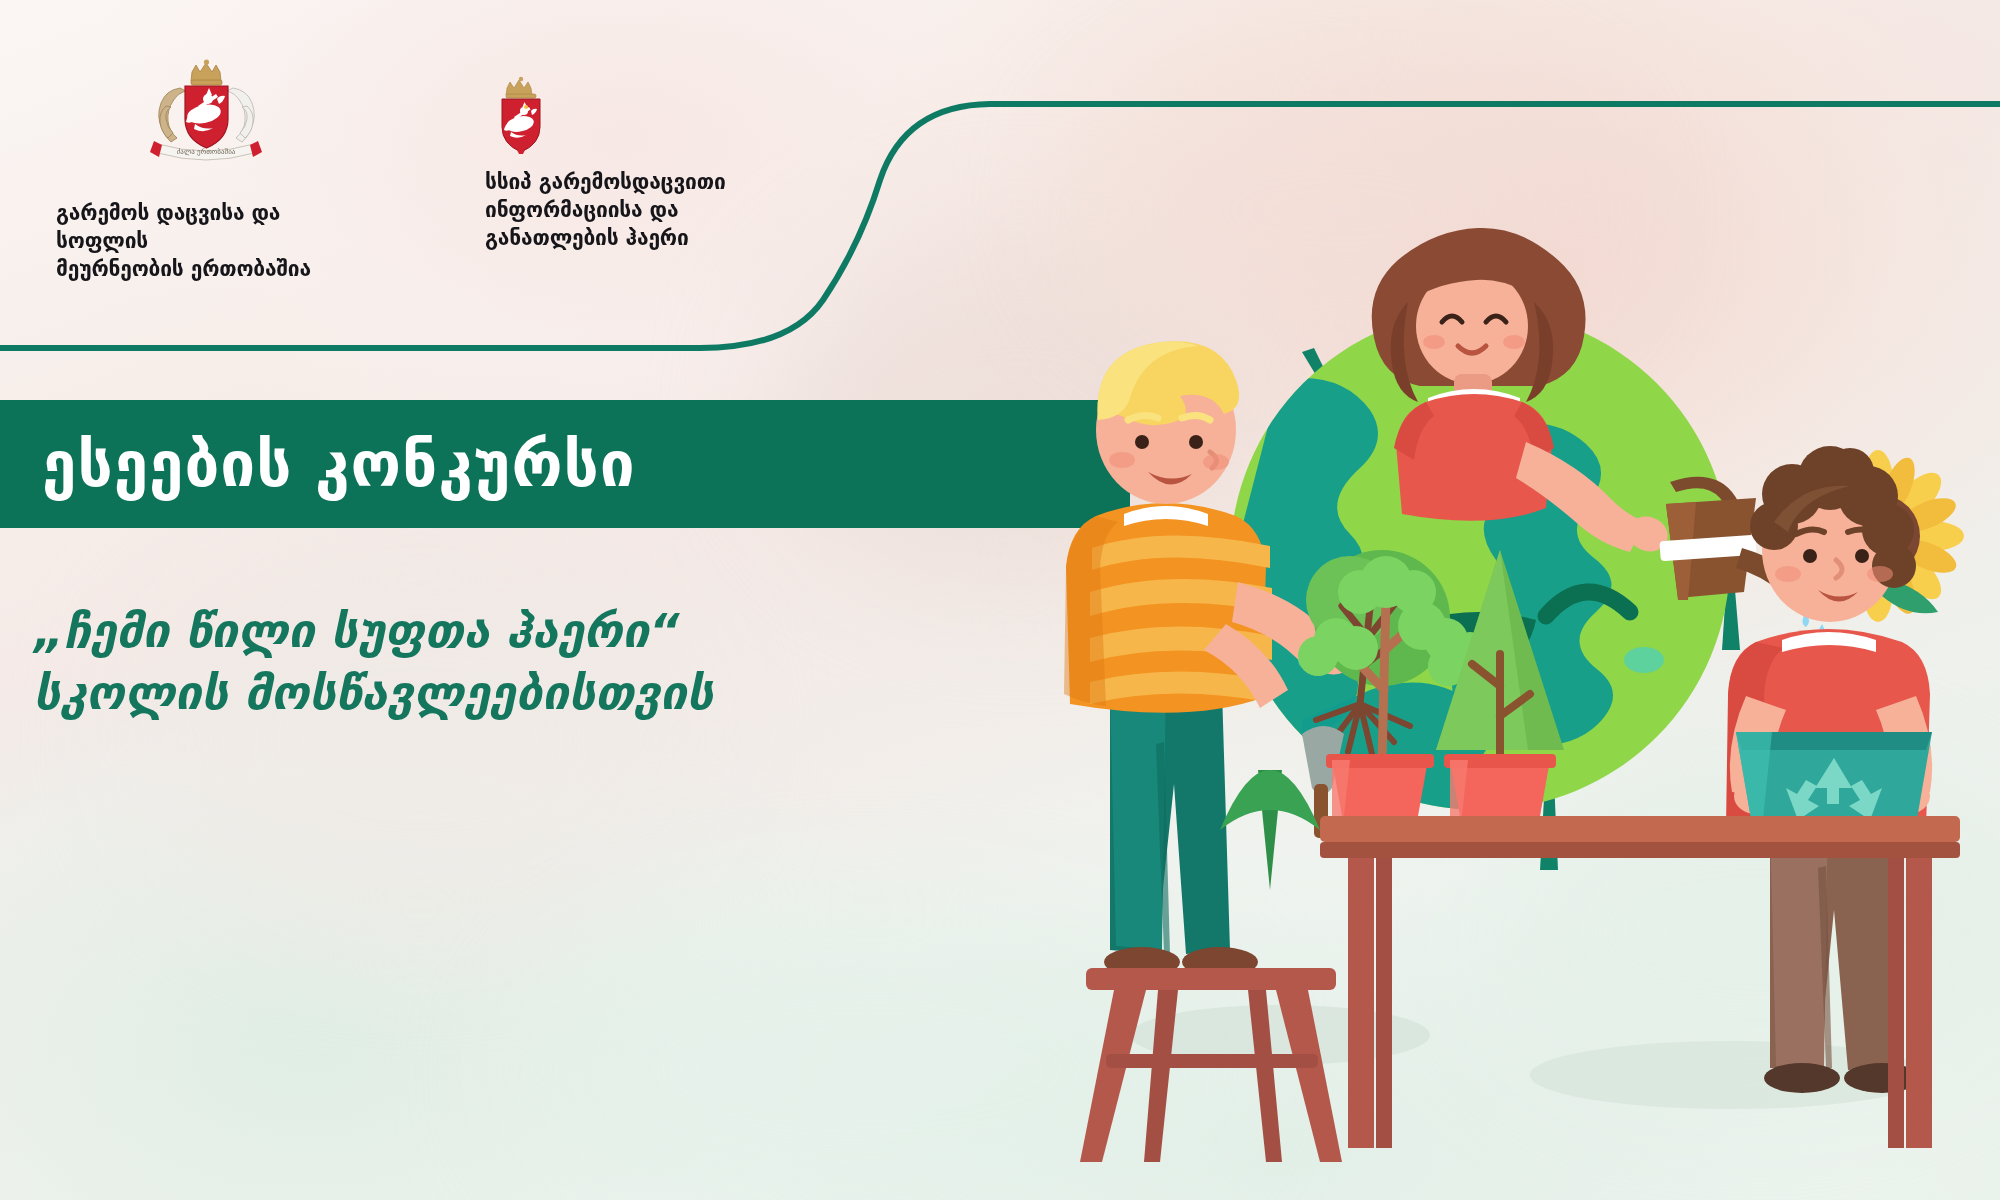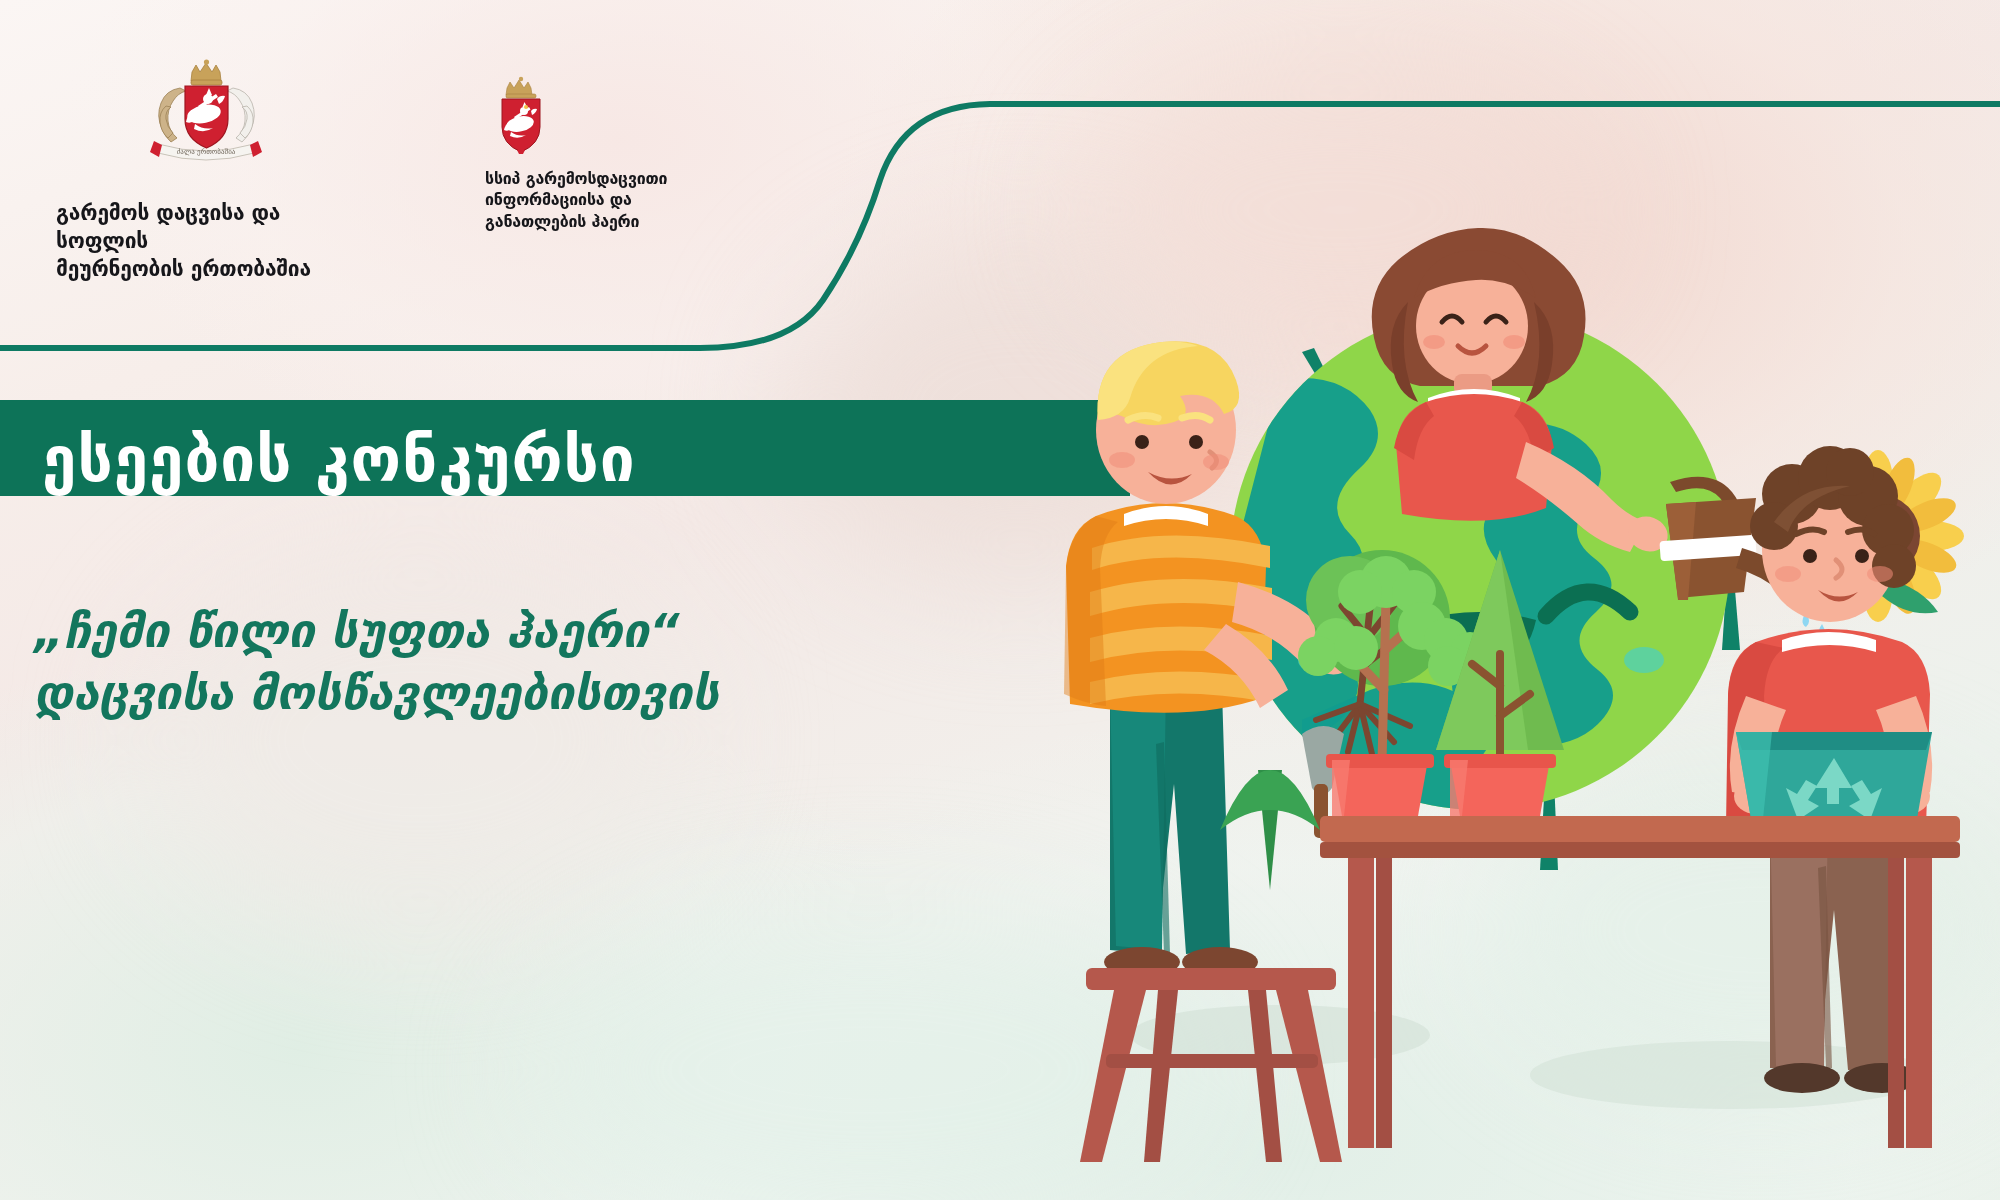--- a/index.html
+++ b/index.html
@@ -32,30 +32,30 @@
   #logo-ministry { left:56px; top:52px; width:300px; }
   #logo-center   { left:485px; top:72px; width:330px; }
   .logo-mark { display:block; margin:0 auto; }
   #logo-ministry .logo-mark { width:132px; height:118px; }
   #logo-center .logo-mark   { width:56px; height:82px; }
   .logo-text {
     margin-top:29px; font-weight:700; color:#16161a;
     letter-spacing:-0.2px;
   }
   #logo-ministry .logo-text { font-size:21px; line-height:1.34; text-align:left; }
-  #logo-center .logo-text   { font-size:16px; line-height:1.34; text-align:left; margin-top:14px; }
+  #logo-center .logo-text   { font-size:21px; line-height:1.34; text-align:left; margin-top:14px; }
   #logo-center .logo-mark { margin:0 0 0 8px; }
 
   
   #swoosh { position:absolute; left:0; top:0; width:2000px; height:420px; pointer-events:none; }
 
   
   #title-banner {
-    position:absolute; left:0; top:400px; width:1130px; height:96px;
-    background:#0d7358; display:flex; align-items:flex-end;
+    position:absolute; left:0; top:400px; width:1130px; height:128px;
+    background:#0d7358; display:flex; align-items:center;
   }
   #title-banner .banner-text {
     color:#ffffff; font-size:62px; font-weight:700; letter-spacing:1px;
     padding-left:42px; white-space:nowrap;
   }
 
   
   #subtitle-block { position:absolute; left:34px; top:600px; width:1180px; }
   .subtitle-line {
     color:#13765d; font-size:47px; font-weight:700; line-height:1.32;
@@ -160,21 +160,21 @@
       </div>
     </div>
   </div>
 
   <div id="title-banner">
     <span class="banner-text">ესეების კონკურსი</span>
   </div>
 
   <div id="subtitle-block">
     <div class="subtitle-line">„ჩემი წილი სუფთა ჰაერი“</div>
-    <div class="subtitle-line">დაცვისა მოსწავლეებისთვის</div>
+    <div class="subtitle-line">სკოლის მოსწავლეებისთვის</div>
   </div>
 
 
   <div id="illustration">
     <svg viewBox="0 0 970 1070">
       <defs>
         <clipPath id="globeClip">
             <circle cx="450" cy="430" r="250"></circle>
           </clipPath>
       </defs>

